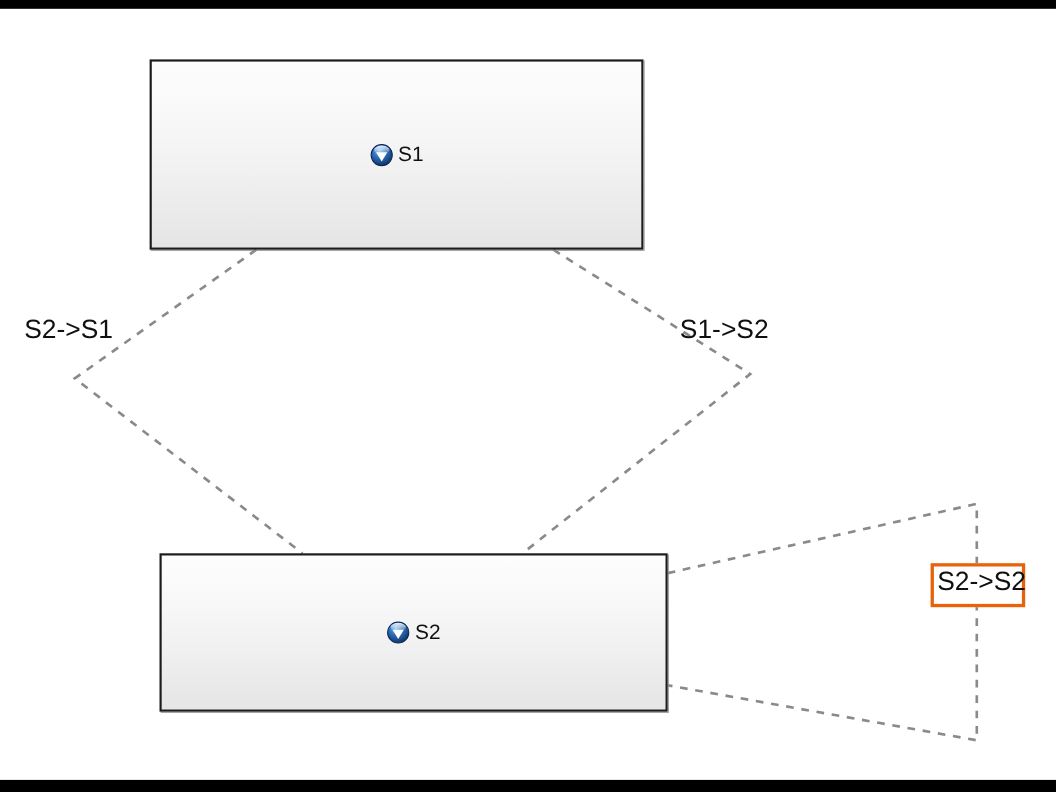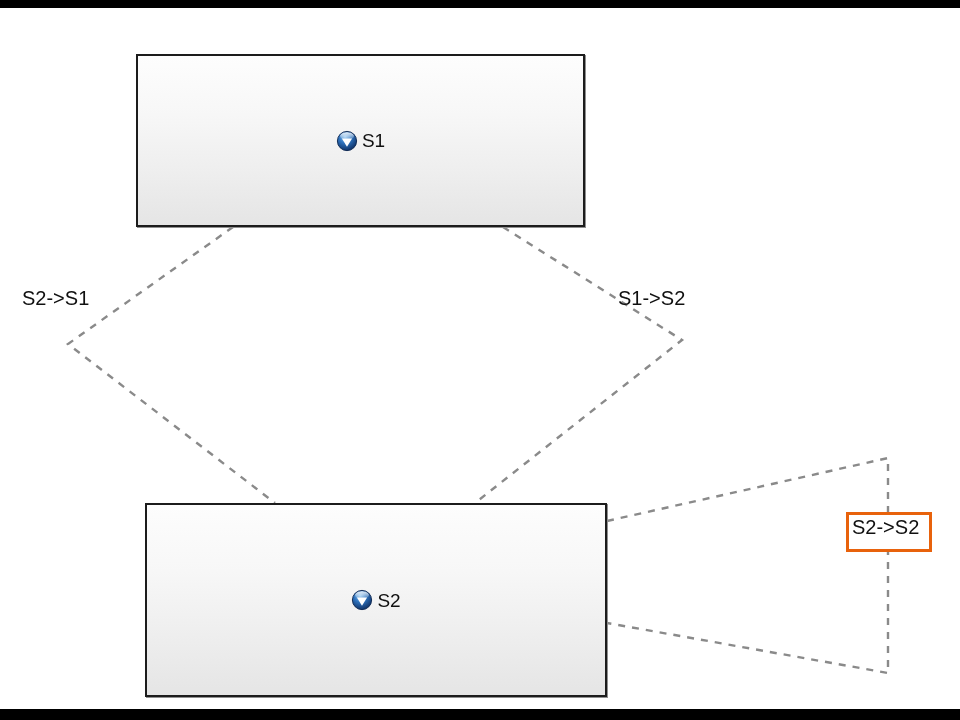--- a/index.html
+++ b/index.html
@@ -57,21 +57,21 @@
   .node-label {
     font-size: 19px;
     color: #101010;
     letter-spacing: 0px;
     line-height: 1;
     font-family: "Liberation Sans", sans-serif;
   }
 
   .edge-label {
     position: absolute;
-    font-size: 20px;
+    font-size: 24px;
     color: #101010;
     white-space: nowrap;
     line-height: 1;
     font-family: "Liberation Sans", sans-serif;
   }
   .edge-label.selected {
     box-sizing: border-box;
     border: 3px solid #e8620c;
     background: #ffffff;
     padding: 2px 3px 10px 3px;
@@ -108,21 +108,21 @@
         </defs>
         <circle cx="12" cy="12" r="10.5" fill="url(#sph1)"></circle>
         <ellipse cx="12" cy="6.6" rx="7.6" ry="4.2" fill="url(#gl1)"></ellipse>
         <polygon points="6.4,9.2 17.6,9.2 12,18.4" fill="#ffffff"></polygon>
         <circle cx="12" cy="12" r="10.5" fill="none" stroke="#0b2550" stroke-width="1"></circle>
       </svg>
       <span class="node-label">S1</span>
     </div>
   </div>
 
-  <div class="state-node" id="node-S2" style="left: 145px; top: 503px; width: 462px; height: 194px;">
+  <div class="state-node" id="node-S2" style="left: 145px; top: 503px; width: 462px; height: 144px;">
     <div class="node-inner">
       <svg class="node-icon" viewBox="0 0 24 24" xmlns="http://www.w3.org/2000/svg">
         <defs>
           <radialGradient id="sph2" cx="40%" cy="28%" r="75%">
             <stop offset="0%" stop-color="#8fc4ef"></stop>
             <stop offset="42%" stop-color="#2f74c0"></stop>
             <stop offset="100%" stop-color="#0e2f63"></stop>
           </radialGradient>
           <linearGradient id="gl2" x1="0" y1="0" x2="0" y2="1">
             <stop offset="0%" stop-color="#ffffff" stop-opacity="0.85"></stop>

